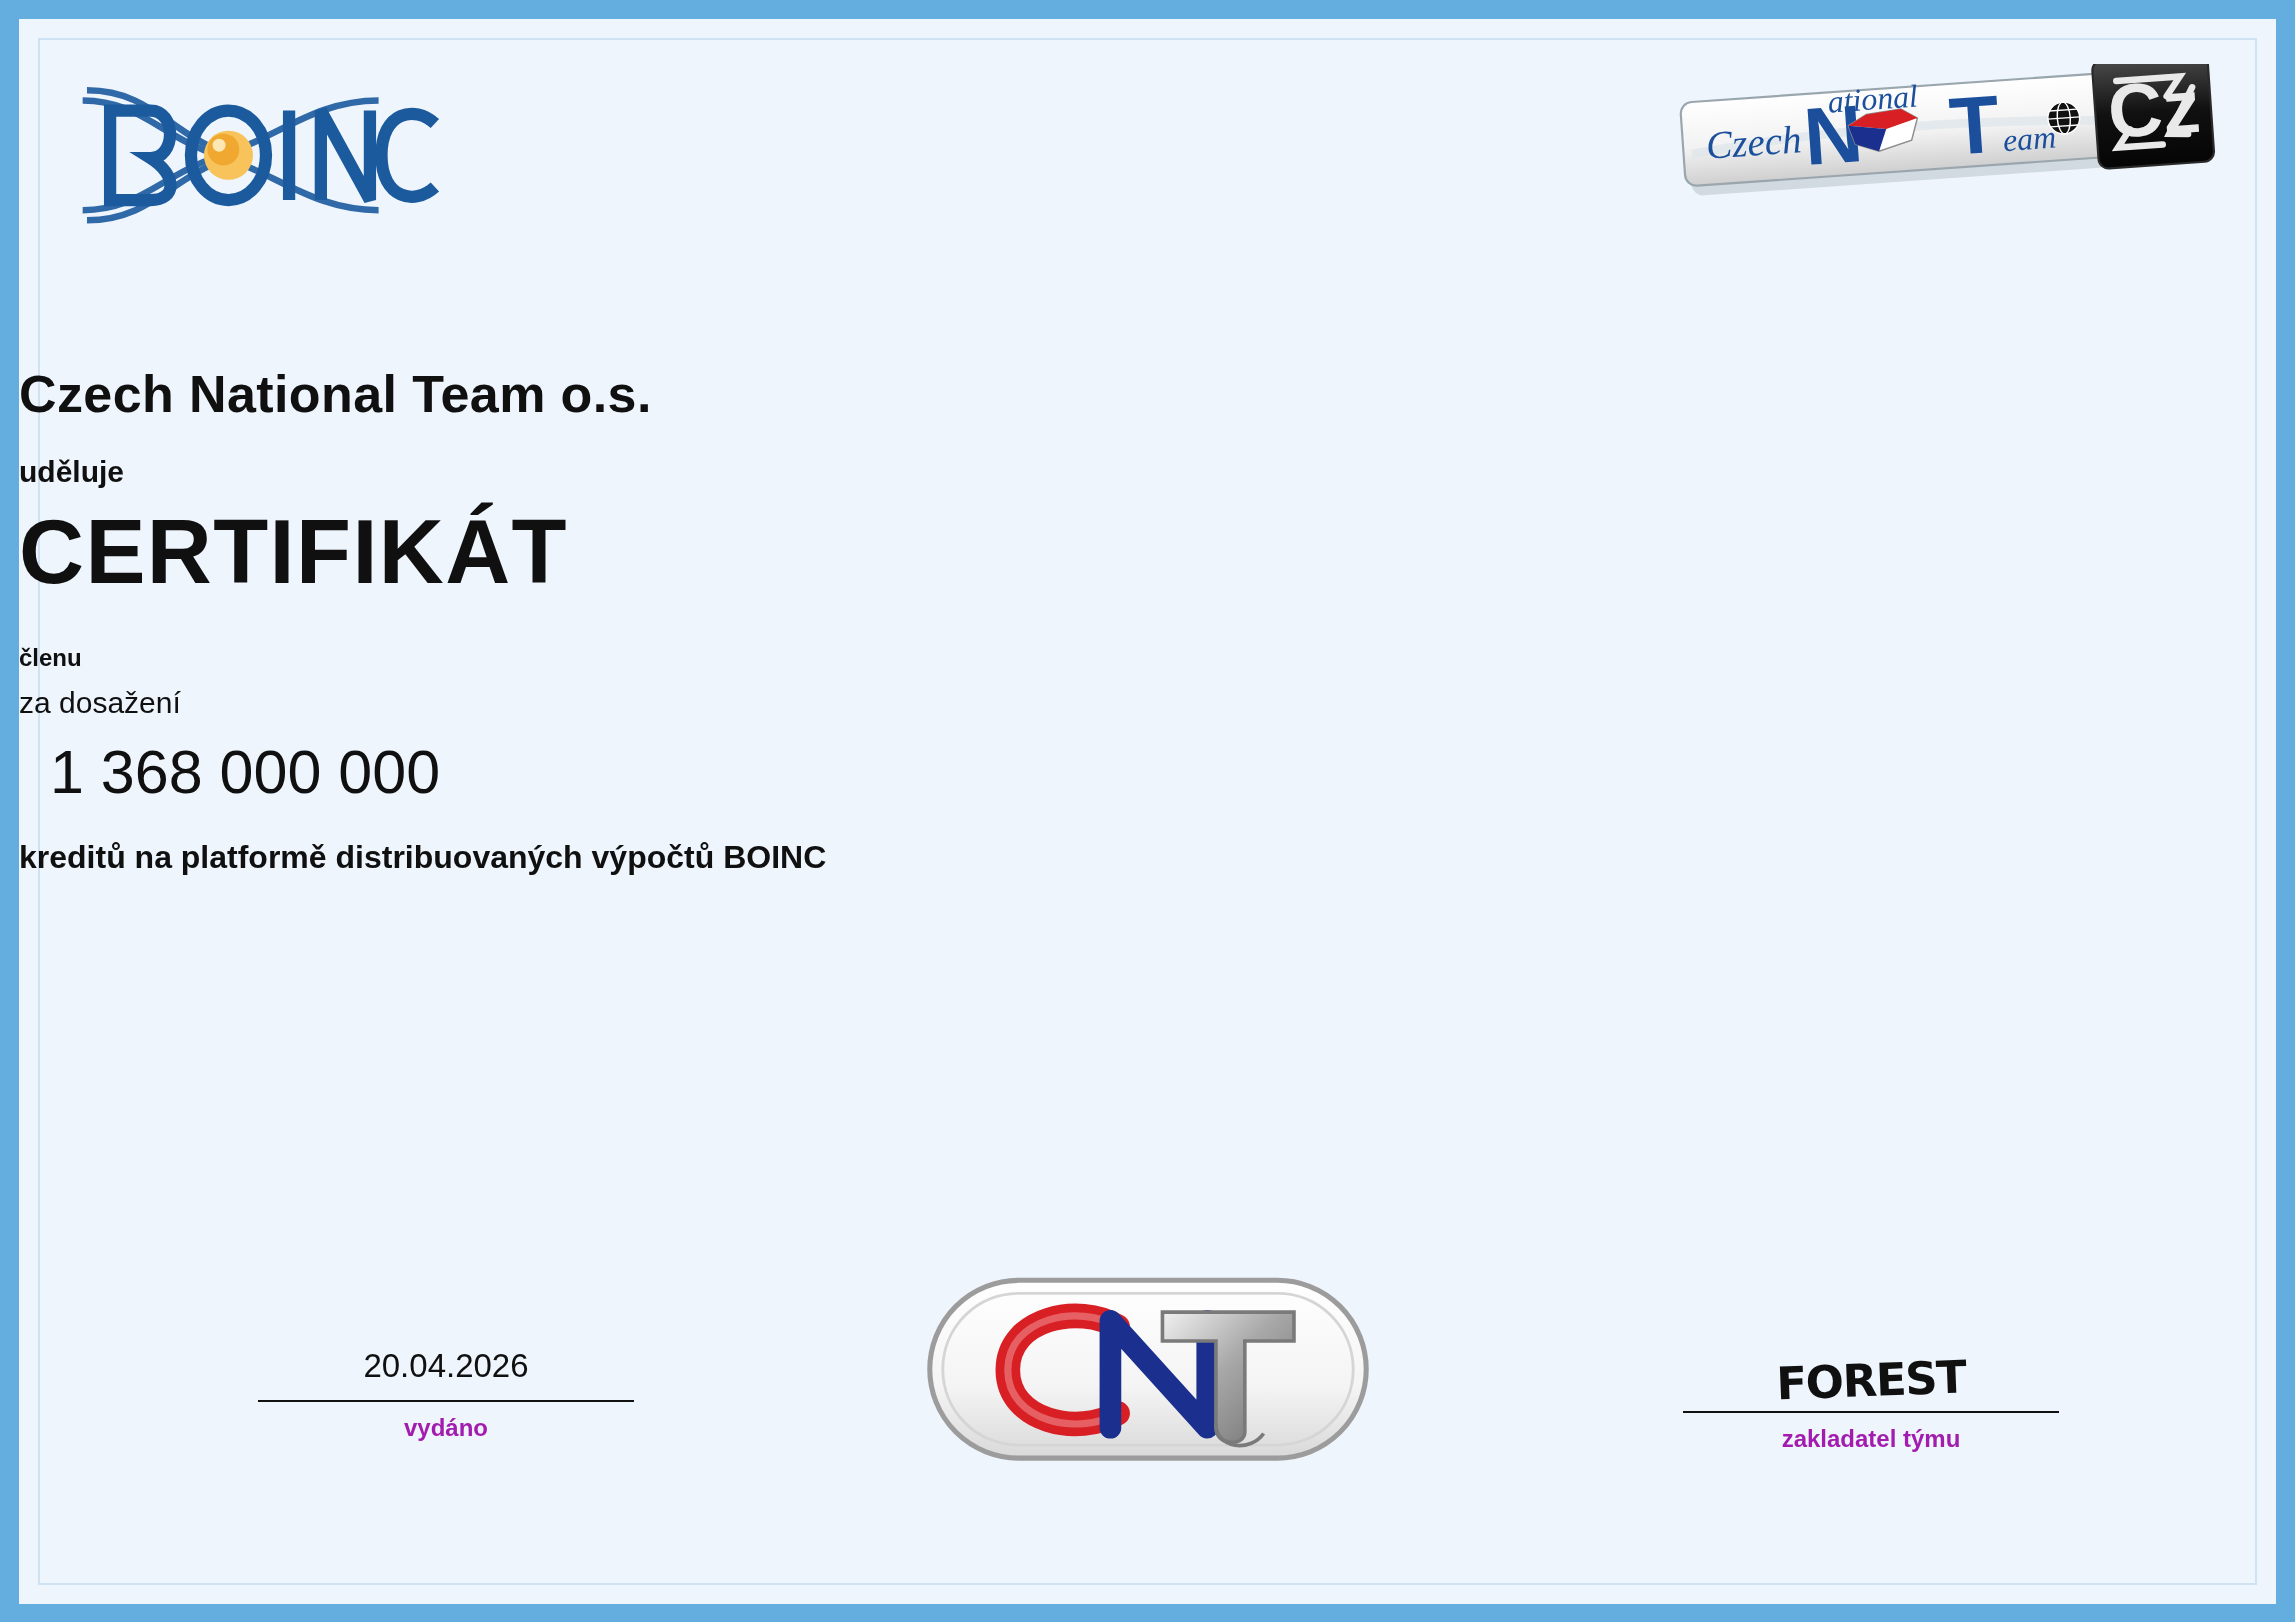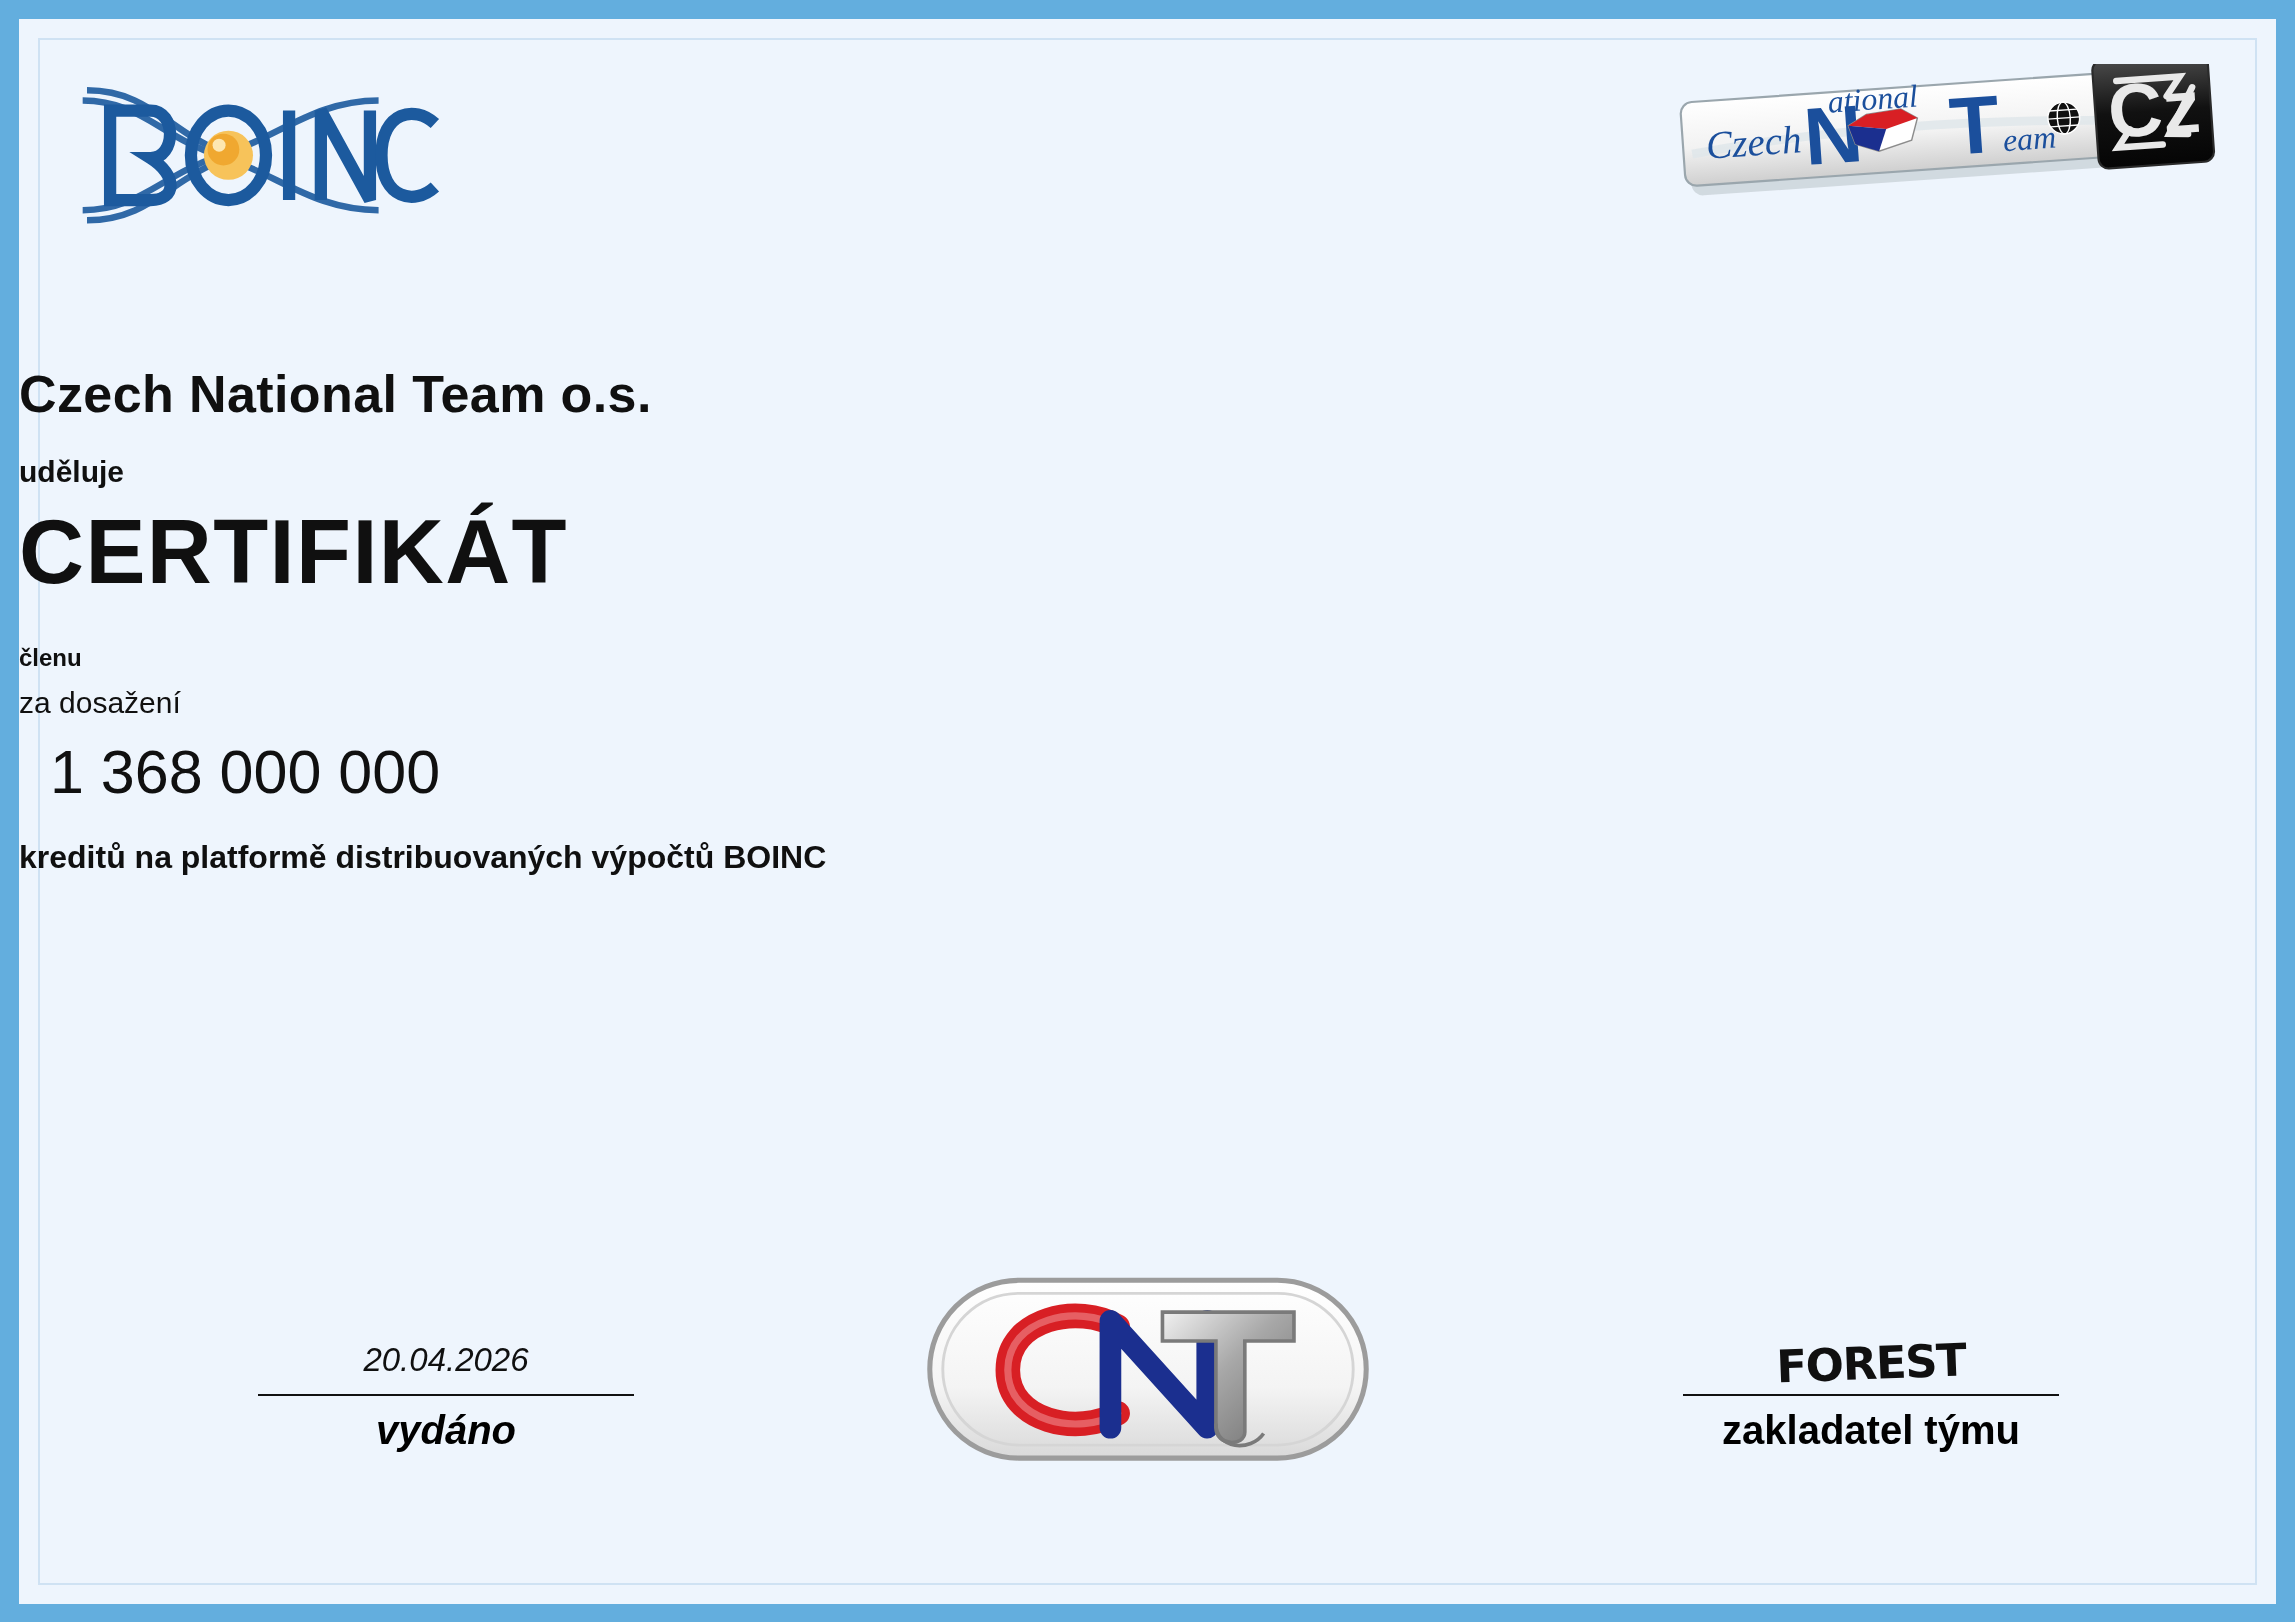--- a/index.html
+++ b/index.html
@@ -115,21 +115,21 @@
     right: 0;
     bottom: 108px;
     height: 231px;
   }
 
   .sig-block {
     position: absolute;
     text-align: center;
     width: 376px;
   }
-  .sig-left  { left: 239px;  bottom: 43px; font-style: italic; }
+  .sig-left  { left: 239px;  bottom: 54px; }
   .sig-right { right: 217px; bottom: 43px; }
 
   .sig-value {
     font-size: 33px;
     color: #101010;
     padding-bottom: 10px;
     min-height: 43px;
   }
   .sig-signature {
     font-family: "DejaVu Sans", sans-serif;
@@ -139,23 +139,23 @@
     color: #101010;
     padding-bottom: 4.3px;
     transform: rotate(-2.2deg);
   }
   .sig-rule {
     border-top: 2.2px solid #111;
     width: 100%;
   }
   .sig-label {
     margin-top: 11.6px;
-    font-size: 40px;
-    font-weight: bold;
-    color: #000000;
+    font-size: 24px;
+    font-weight: bold;
+    color: #a21caf;
   }
 
   .cnt-seal {
     position: absolute;
     left: 50%;
     transform: translateX(-50%);
     bottom: 19px;
     width: 448px;
     height: 217px;
   }

